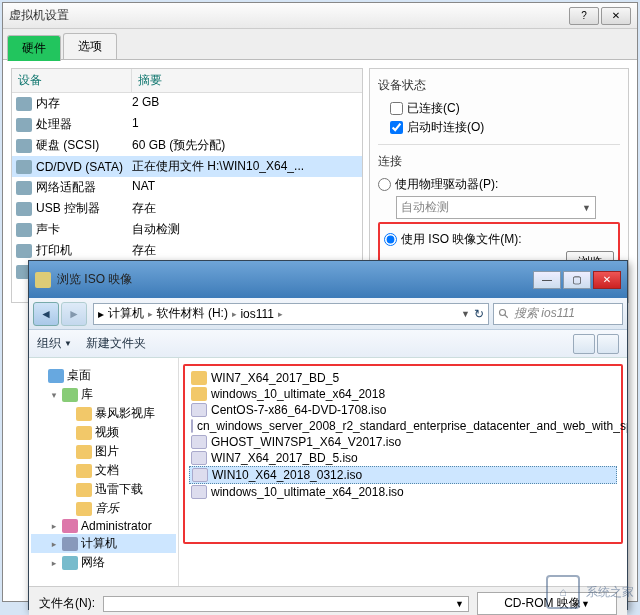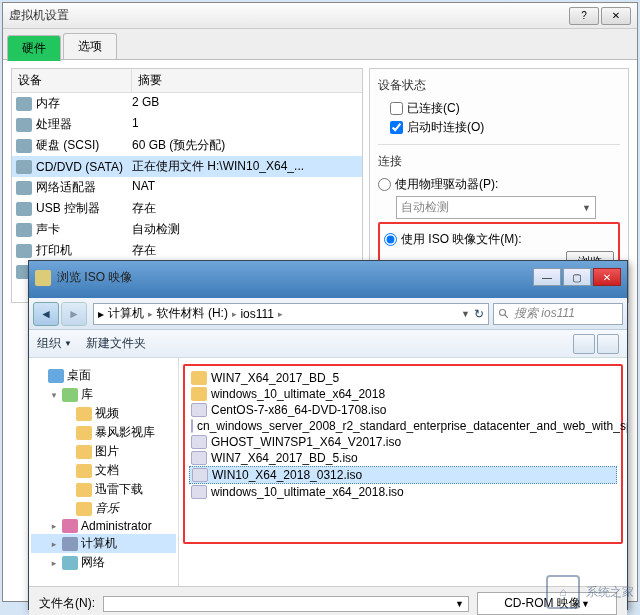--- a/index.html
+++ b/index.html
@@ -7,41 +7,41 @@
 .win{background:#fff;border:1px solid #888}
 .titlebar{background:linear-gradient(#fdfdfd,#e9e9e9);height:26px;display:flex;align-items:center;padding:0 6px;border-bottom:1px solid #ccc}
 .titlebar .title{flex:1;color:#333}
 .titlebar .btn{width:30px;height:18px;background:linear-gradient(#f6f6f6,#dcdcdc);border:1px solid #999;margin-left:2px;display:flex;align-items:center;justify-content:center;font-size:10px;border-radius:2px}
 .tabs{display:flex;background:#eee;padding:4px 4px 0 4px;border-bottom:1px solid #bbb}
 .tab{padding:4px 14px;border:1px solid #bbb;border-bottom:none;background:#f3f3f3;margin-right:2px;border-radius:3px 3px 0 0}
 .tab.active{background:#22c55e;position:relative;top:2px}
 .settings-body{display:flex;padding:8px;gap:6px}
 .devlist{flex:1;border:1px solid #ccc;background:#fff}
 .dl-head{display:flex;background:#f5f5f5;border-bottom:1px solid #ddd}
-.dl-head div{padding:3px 6px;color:#000000}
+.dl-head div{padding:3px 6px;color:#0f766e}
 .dl-head .c1{width:120px;border-right:1px solid #ddd}
 .dl-row{display:flex;padding:2px 4px}
 .dl-row.sel{background:#cde6ff}
 .dl-row .ic{width:16px;height:14px;margin-right:4px;background:#8ab;border-radius:2px}
 .dl-row .c1{width:116px;display:flex;align-items:center}
 .dl-row .c2{flex:1;overflow:hidden;text-overflow:ellipsis;white-space:nowrap}
 .rpanel{width:260px;border:1px solid #ccc;padding:8px;background:#fdfdfd}
 .grp-title{color:#333;margin-bottom:6px}
 .chk{display:flex;align-items:center;margin:2px 0 2px 12px}
 .chk input{margin-right:4px}
 .sep{height:1px;background:#ddd;margin:8px 0}
 .radio-row{display:flex;align-items:center;margin:3px 0}
 .radio-row input{margin-right:4px}
 .combo{display:flex;align-items:center;background:#fff;border:1px solid #aaa;padding:2px 4px;margin:3px 0 3px 18px;width:200px;justify-content:space-between}
 .combo .arrow{font-size:9px;color:#555}
 .redbox{border:2px solid #e33;padding:4px;border-radius:2px}
 .browse-btn{background:linear-gradient(#f8f8f8,#dedede);border:1px solid #888;padding:2px 8px;border-radius:2px;margin-left:4px}
 
 .filedlg{position:absolute;left:28px;top:260px;width:600px;height:350px;background:#fff;border:1px solid #345;box-shadow:2px 3px 8px rgba(0,0,0,.4)}
-.fd-title{background:linear-gradient(#6fa5d8,#3d7bb8);height:37px;display:flex;align-items:flex-end;padding:12px 6px;color:#222}
+.fd-title{background:linear-gradient(#6fa5d8,#3d7bb8);height:37px;display:flex;align-items:center;padding:0 6px;color:#222}
 .fd-title .ic{width:16px;height:16px;background:#dc7;border-radius:2px;margin-right:6px}
 .fd-title .sp{flex:1}
 .fd-title .wbtn{width:28px;height:18px;background:linear-gradient(#eef,#cde);border:1px solid #89a;margin-left:2px;display:flex;align-items:center;justify-content:center;font-size:10px}
 .fd-title .wbtn.close{background:linear-gradient(#e55,#c22);color:#fff;border-color:#922}
 .fd-nav{background:linear-gradient(#f2f6fb,#dde7f2);height:32px;display:flex;align-items:center;padding:0 4px;border-bottom:1px solid #bcd}
 .navbtn{width:26px;height:24px;background:linear-gradient(#cfe3f7,#a9c8e8);border:1px solid #7aa;border-radius:3px;margin-right:2px;display:flex;align-items:center;justify-content:center;color:#246}
 .addr{flex:1;background:#fff;border:1px solid #9ab;height:22px;display:flex;align-items:center;padding:0 4px;margin:0 4px}
 .addr .seg{display:flex;align-items:center}
 .addr .seg::after{content:"▸";margin:0 4px;color:#777;font-size:9px}
 .addr .seg:last-child::after{content:""}
@@ -249,26 +249,26 @@
           <span>桌面</span>
         </div>
         <div class="tnode" style="padding-left: 18px;">
           <span class="exp">▾</span>
           <div class="ic ic-lib"></div>
           <span>库</span>
         </div>
         <div class="tnode" style="padding-left: 32px;">
           <span class="exp"></span>
           <div class="ic ic-folder"></div>
+          <span>暴风影视库</span>
+        </div>
+        <div class="tnode" style="padding-left: 32px;">
+          <span class="exp"></span>
+          <div class="ic ic-folder"></div>
           <span>视频</span>
-        </div>
-        <div class="tnode" style="padding-left: 32px;">
-          <span class="exp"></span>
-          <div class="ic ic-folder"></div>
-          <span>暴风影视库</span>
         </div>
         <div class="tnode" style="padding-left: 32px;">
           <span class="exp"></span>
           <div class="ic ic-folder"></div>
           <span>图片</span>
         </div>
         <div class="tnode" style="padding-left: 32px;">
           <span class="exp"></span>
           <div class="ic ic-folder"></div>
           <span>文档</span>

